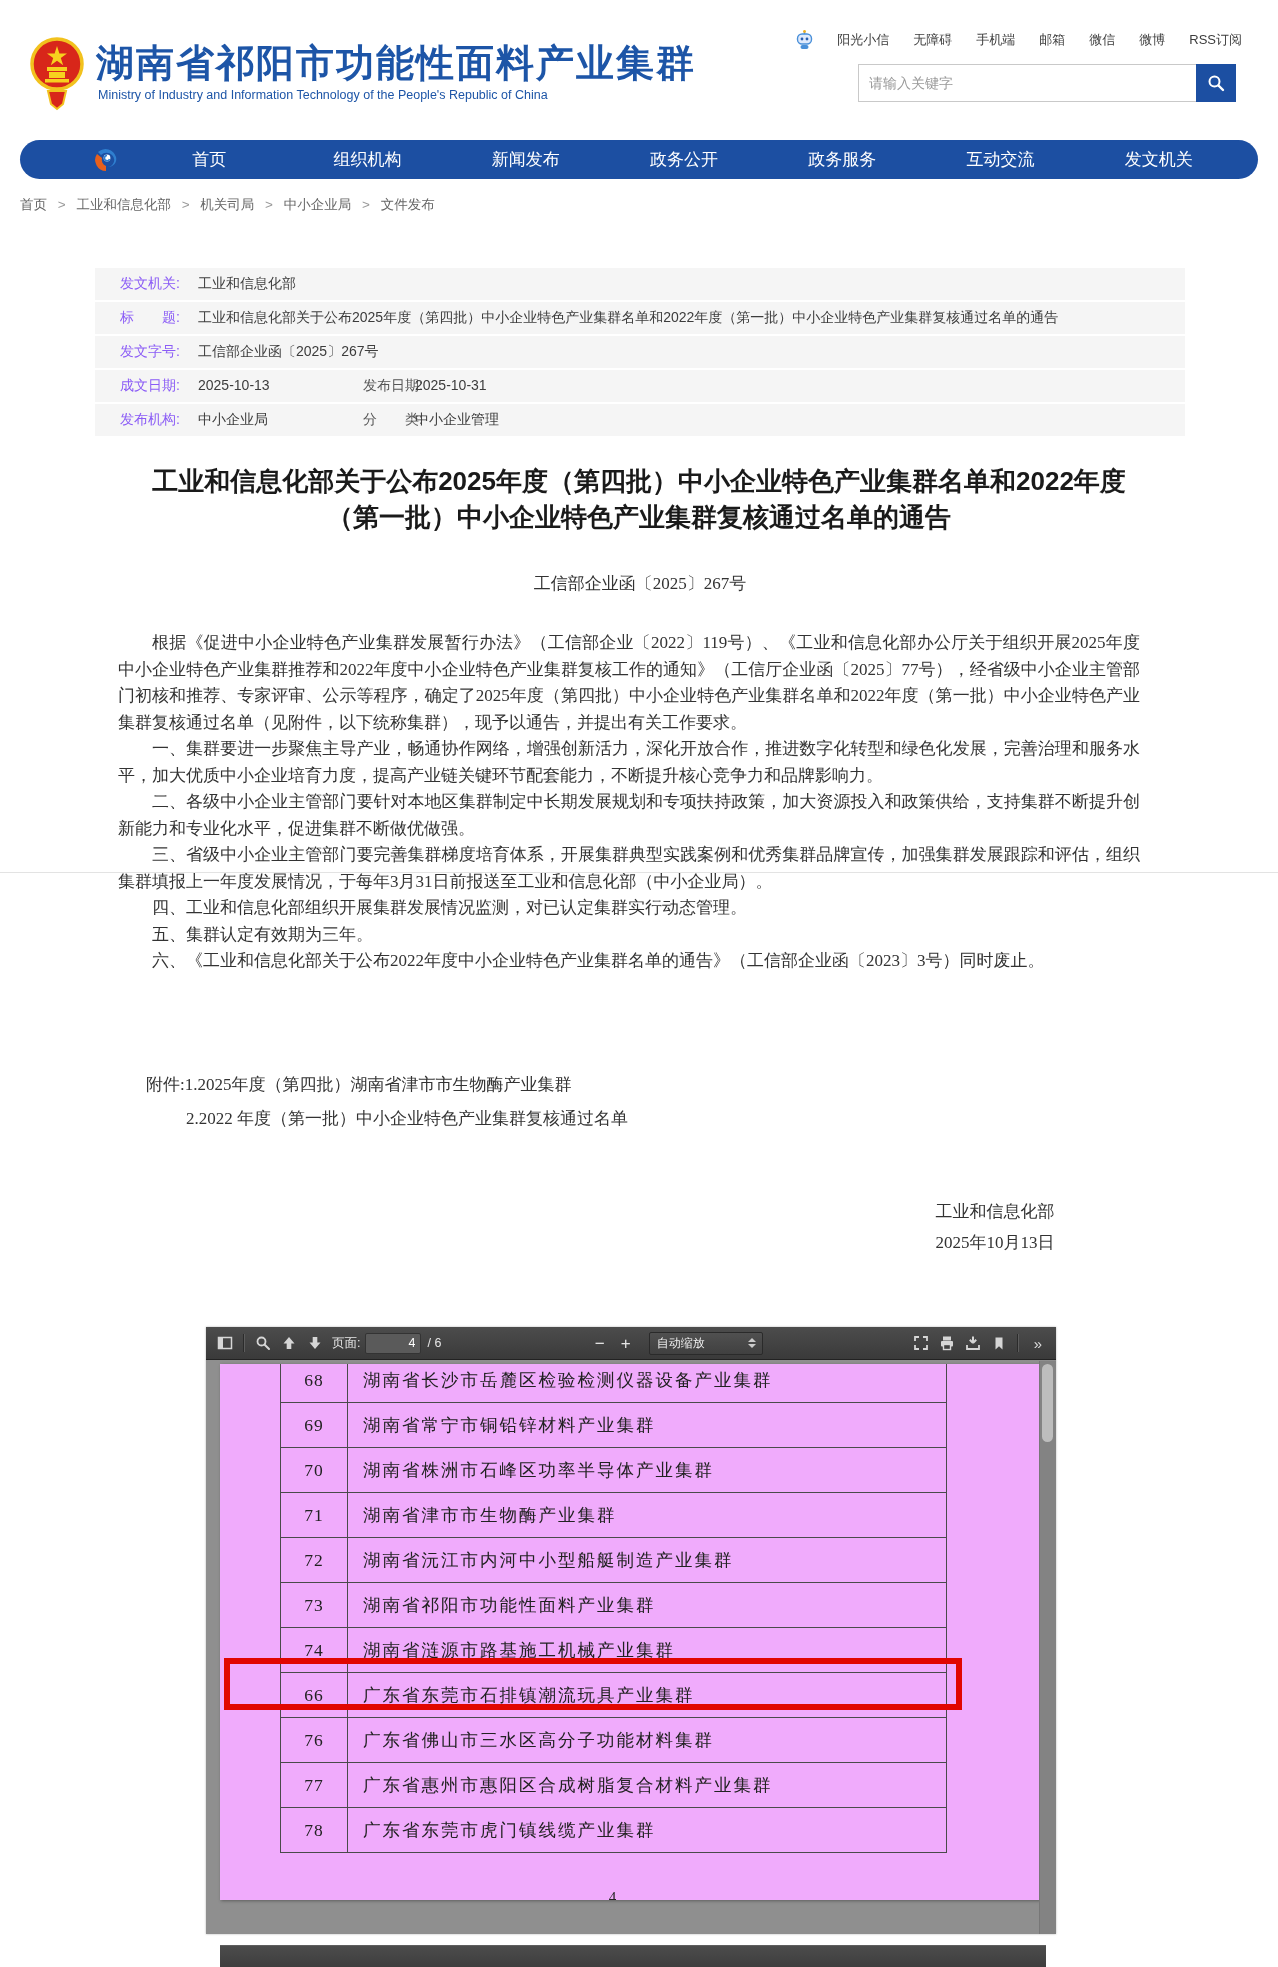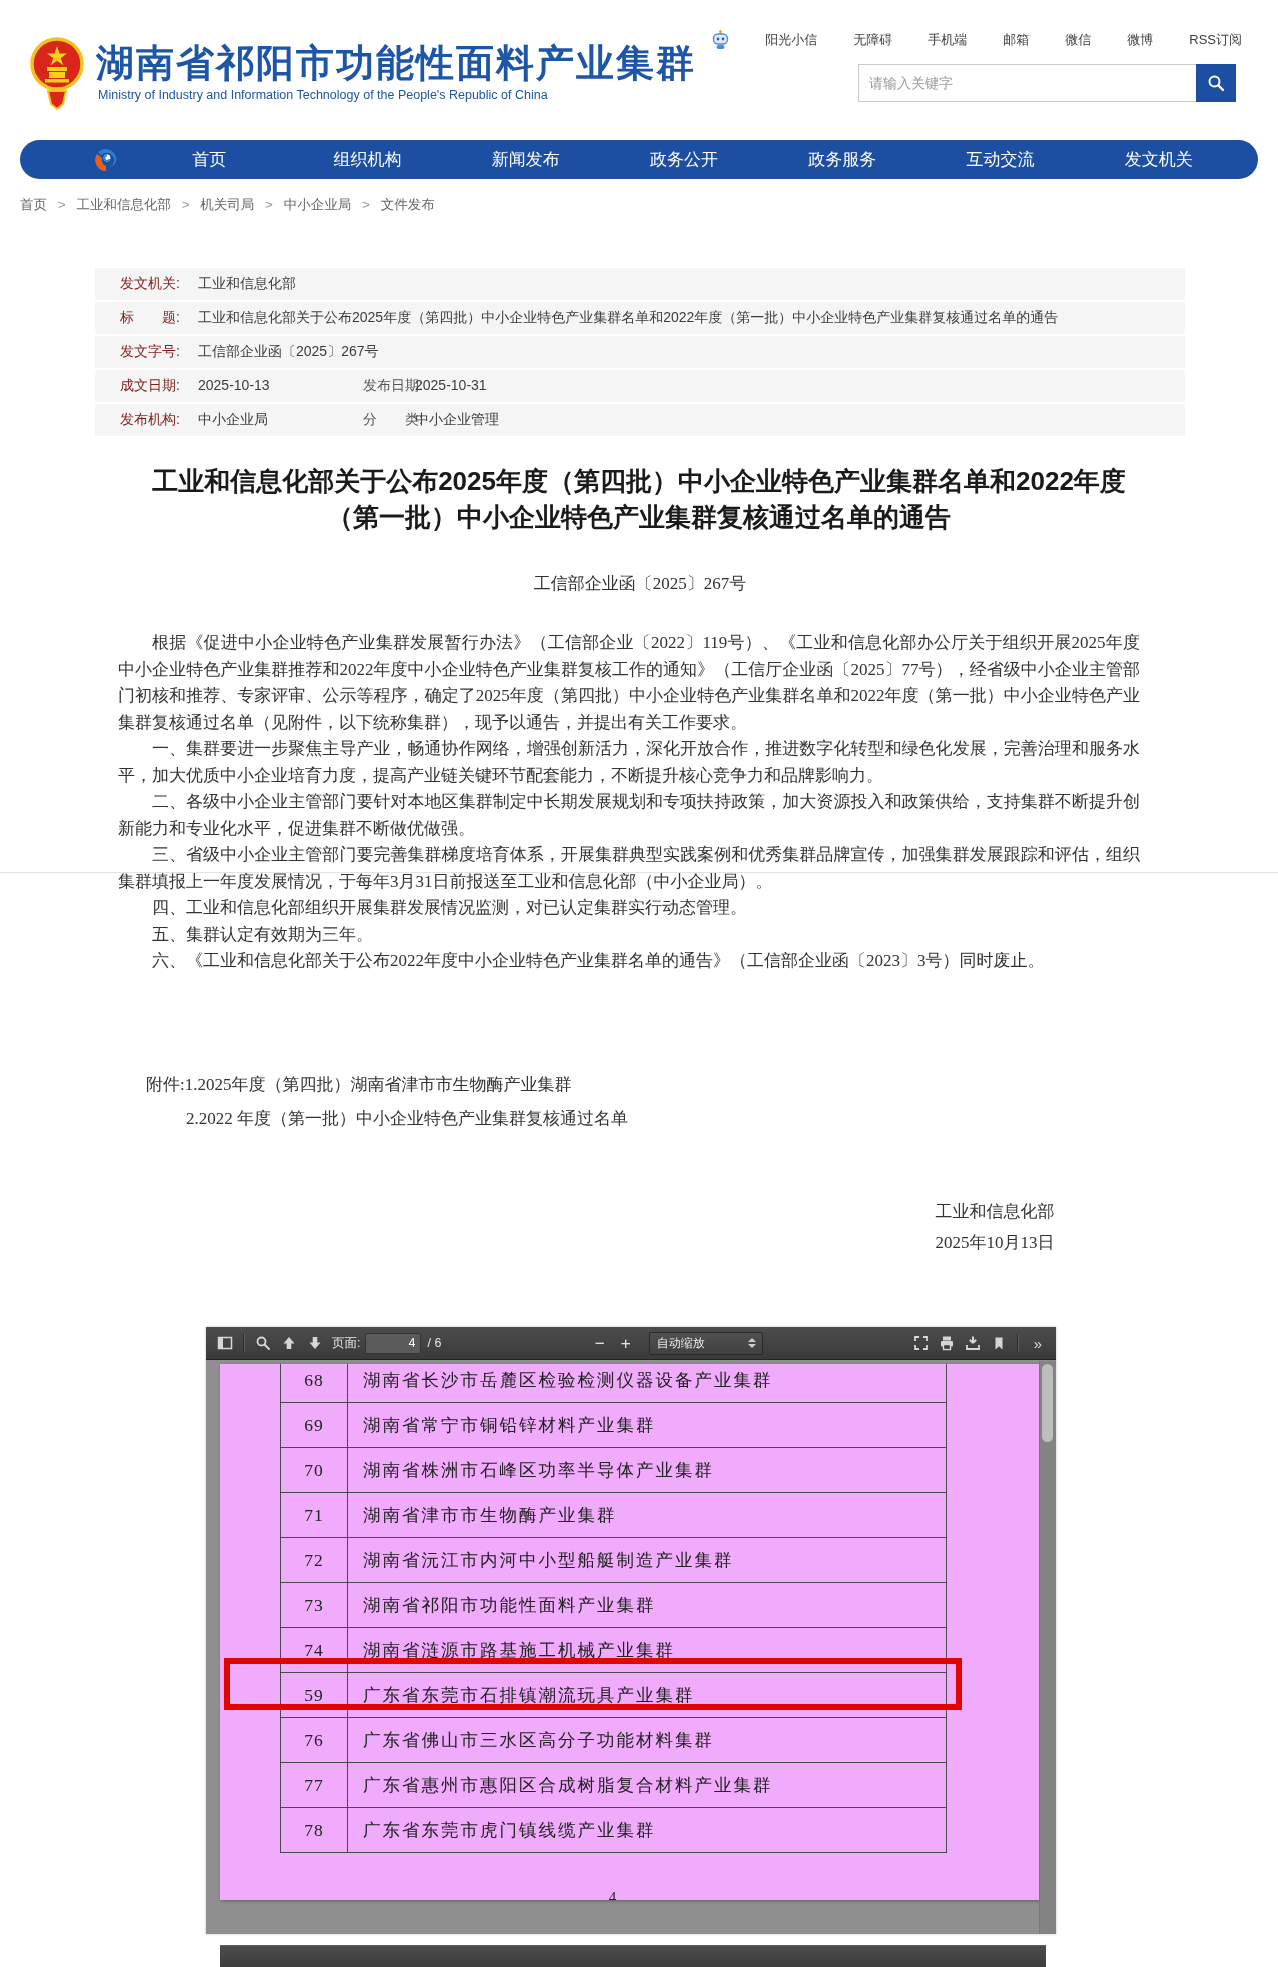--- a/index.html
+++ b/index.html
@@ -4,21 +4,21 @@
 <style>
   html,body{margin:0;padding:0;background:#fff;}
   .page{position:relative;width:1278px;height:1967px;background:#fff;overflow:hidden;
         font-family:"Liberation Sans","DejaVu Sans",sans-serif;color:#333;}
 
   
   .emblem{position:absolute;left:30px;top:34px;}
   .site-title-zh{position:absolute;left:96px;top:38px;font-size:38px;font-weight:bold;
         color:#1d55a7;letter-spacing:2px;white-space:nowrap;}
   .site-title-en{position:absolute;left:98px;top:88px;font-size:12.5px;color:#1d55a7;white-space:nowrap;}
-  .top-links{position:absolute;top:30px;right:36px;display:flex;align-items:center;gap:36px;
+  .top-links{position:absolute;top:30px;right:36px;display:flex;align-items:center;gap:24px;
         font-size:13px;color:#3c3c3c;}
   .top-links .lnk{cursor:pointer;white-space:nowrap;}
   .searchbar{position:absolute;top:64px;right:42px;width:378px;height:38px;display:flex;}
   .search-input{flex:1;height:36px;border:1px solid #c9c9c9;border-right:none;outline:none;
         padding:0 10px;font-size:14px;color:#333;font-family:Liberation Sans, sans-serif;}
   .search-input::placeholder{color:#999;}
   .search-btn{width:40px;height:38px;background:#1c4fa2;border:none;cursor:pointer;
         display:flex;align-items:center;justify-content:center;}
 
   
@@ -30,21 +30,21 @@
 
   
   .breadcrumb{position:absolute;left:20px;top:196px;font-size:13.5px;color:#666;}
   .breadcrumb .bc{cursor:pointer;}
   .breadcrumb .sep{color:#999;margin:0 7px;}
 
   
   .meta{position:absolute;left:95px;top:268px;width:1090px;}
   .meta-row{position:relative;height:32px;background:#f5f5f5;border-bottom:2px solid #fff;
         font-size:14px;color:#3c3c3c;}
-  .meta-row .lbl{position:absolute;left:25px;top:7px;color:#7f1d1d;white-space:pre;}
+  .meta-row .lbl{position:absolute;left:25px;top:7px;color:#8b5cf6;white-space:pre;}
   .meta-row .val{position:absolute;left:103px;top:7px;white-space:nowrap;}
   .meta-row .lbl2{position:absolute;left:268px;top:7px;color:#555;white-space:pre;}
   .meta-row .val2{position:absolute;left:320px;top:7px;white-space:nowrap;}
 
   
   .doc-title{position:absolute;left:131px;top:446px;width:1016px;text-align:center;
         font-size:26px;line-height:36px;font-weight:bold;color:#1a1a1a;}
   .doc-number{position:absolute;left:95px;top:572px;width:1090px;text-align:center;
         font-size:17px;color:#333;font-family:"Liberation Serif","DejaVu Serif",serif;}
   .doc-body{position:absolute;left:118px;top:630px;width:1022px;
@@ -358,21 +358,21 @@
           </div>
           <div class="pdf-row">
             <span class="cno">73</span>
             <span class="cname">湖南省祁阳市功能性面料产业集群</span>
           </div>
           <div class="pdf-row">
             <span class="cno">74</span>
             <span class="cname">湖南省涟源市路基施工机械产业集群</span>
           </div>
           <div class="pdf-row">
-            <span class="cno">59</span>
+            <span class="cno">66</span>
             <span class="cname">广东省东莞市石排镇潮流玩具产业集群</span>
           </div>
           <div class="pdf-row">
             <span class="cno">76</span>
             <span class="cname">广东省佛山市三水区高分子功能材料集群</span>
           </div>
           <div class="pdf-row">
             <span class="cno">77</span>
             <span class="cname">广东省惠州市惠阳区合成树脂复合材料产业集群</span>
           </div>

